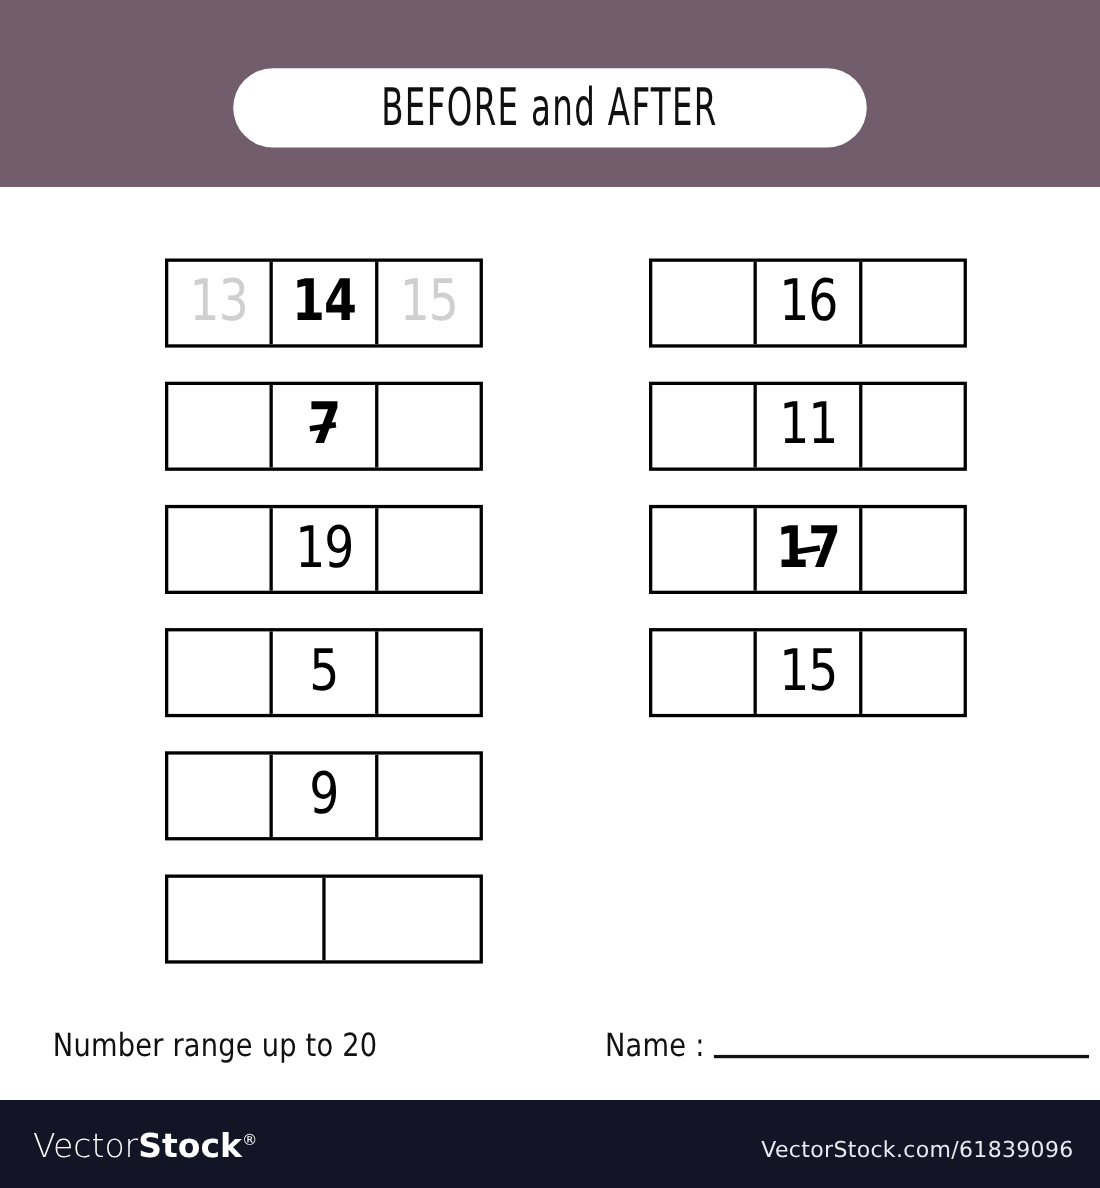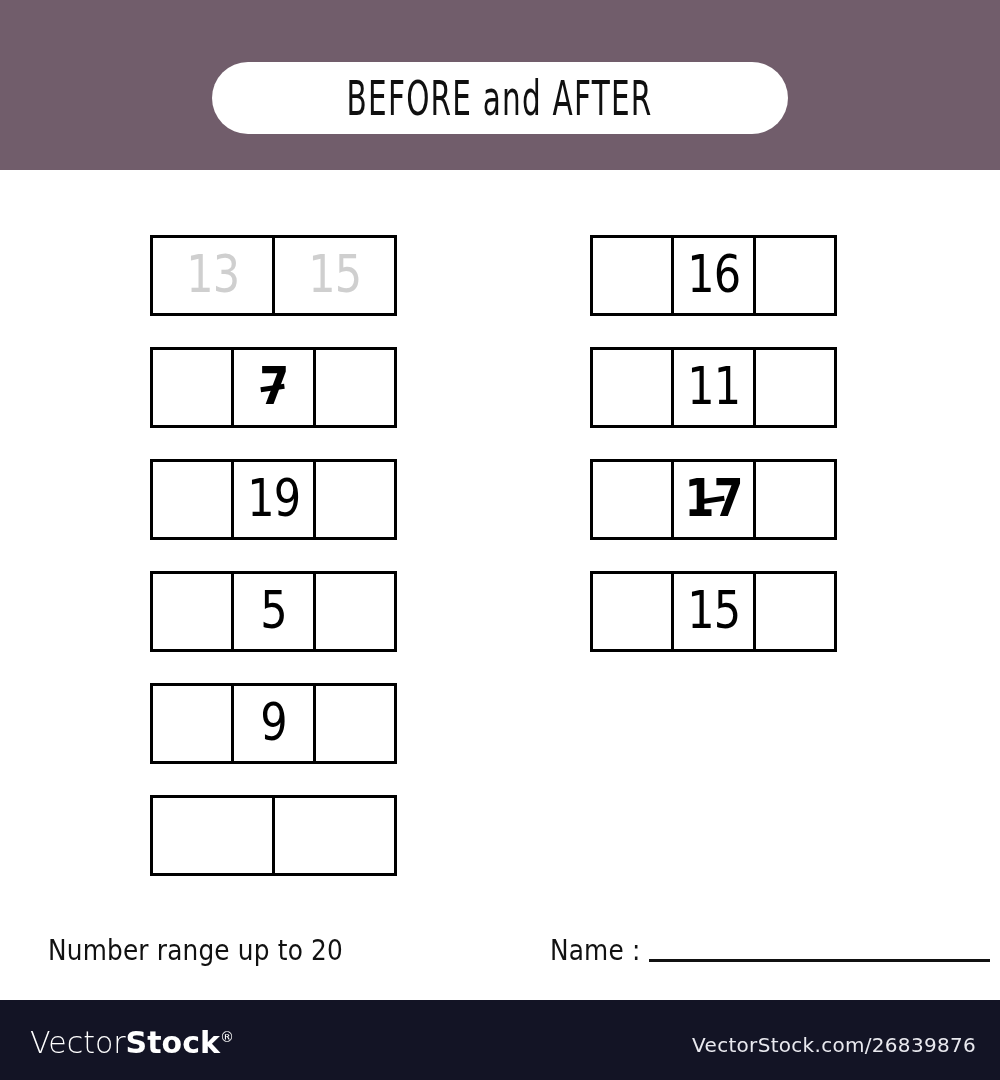--- a/index.html
+++ b/index.html
@@ -65,21 +65,21 @@
   .column {
     position: absolute;
     top: 65px;
     width: 247px;
   }
   .column.left  { left: 150px; }
   .column.right { left: 590px; }
 
   .row {
     display: flex;
-    width: 247px;
+    width: 289px;
     height: 81px;
     margin-bottom: 31px;
     border: 3px solid #000000;
     border-right-width: 3px;
     background: #ffffff;
   }
 
   .cell {
     flex: 1 1 0;
     height: 100%;
@@ -206,20 +206,23 @@
 
   <div class="worksheet">
 
     <div class="column left">
 
       <div class="row">
         <div class="cell">
           <span class="num hint">13</span>
         </div>
         <div class="cell">
+          <span class="num middle">14</span>
+        </div>
+        <div class="cell">
           <span class="num hint">15</span>
         </div>
       </div>
 
       <div class="row">
         <div class="cell">
           <span class="num"></span>
         </div>
         <div class="cell">
           <span class="num middle seven">7</span>
@@ -333,16 +336,16 @@
 
   <div class="range-label">Number range up to 20</div>
 
   <div class="name-block">
     <span class="name-label">Name :</span>
     <span class="name-line"></span>
   </div>
 
   <div class="wm-bar">
     <div class="wm-logo"><span class="thin">Vector</span><span class="bold">Stock</span><span class="reg">®</span></div>
-    <div class="wm-url">VectorStock.com/26839876</div>
+    <div class="wm-url">VectorStock.com/61839096</div>
   </div>
 
 </div>
 
 </body></html>

